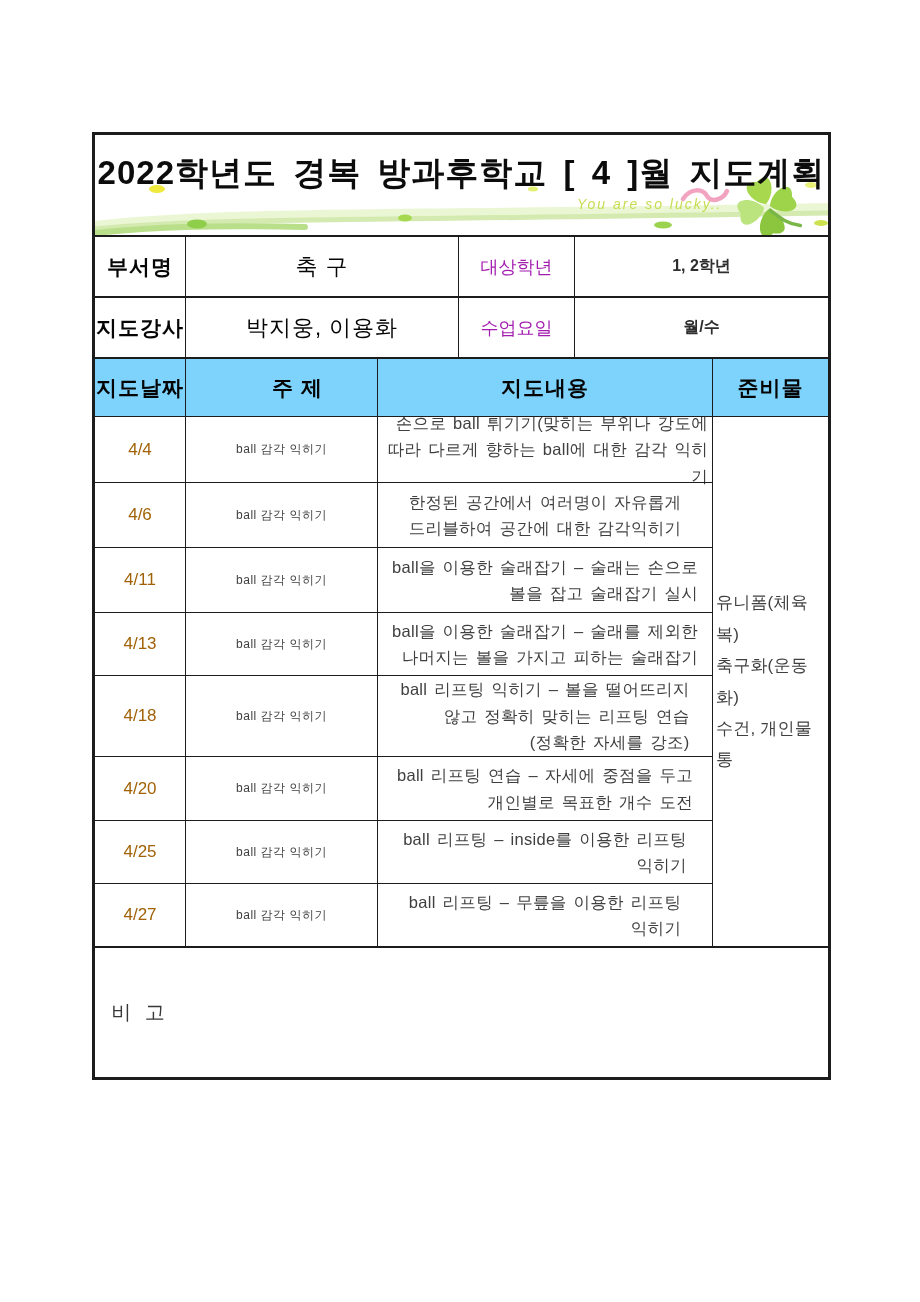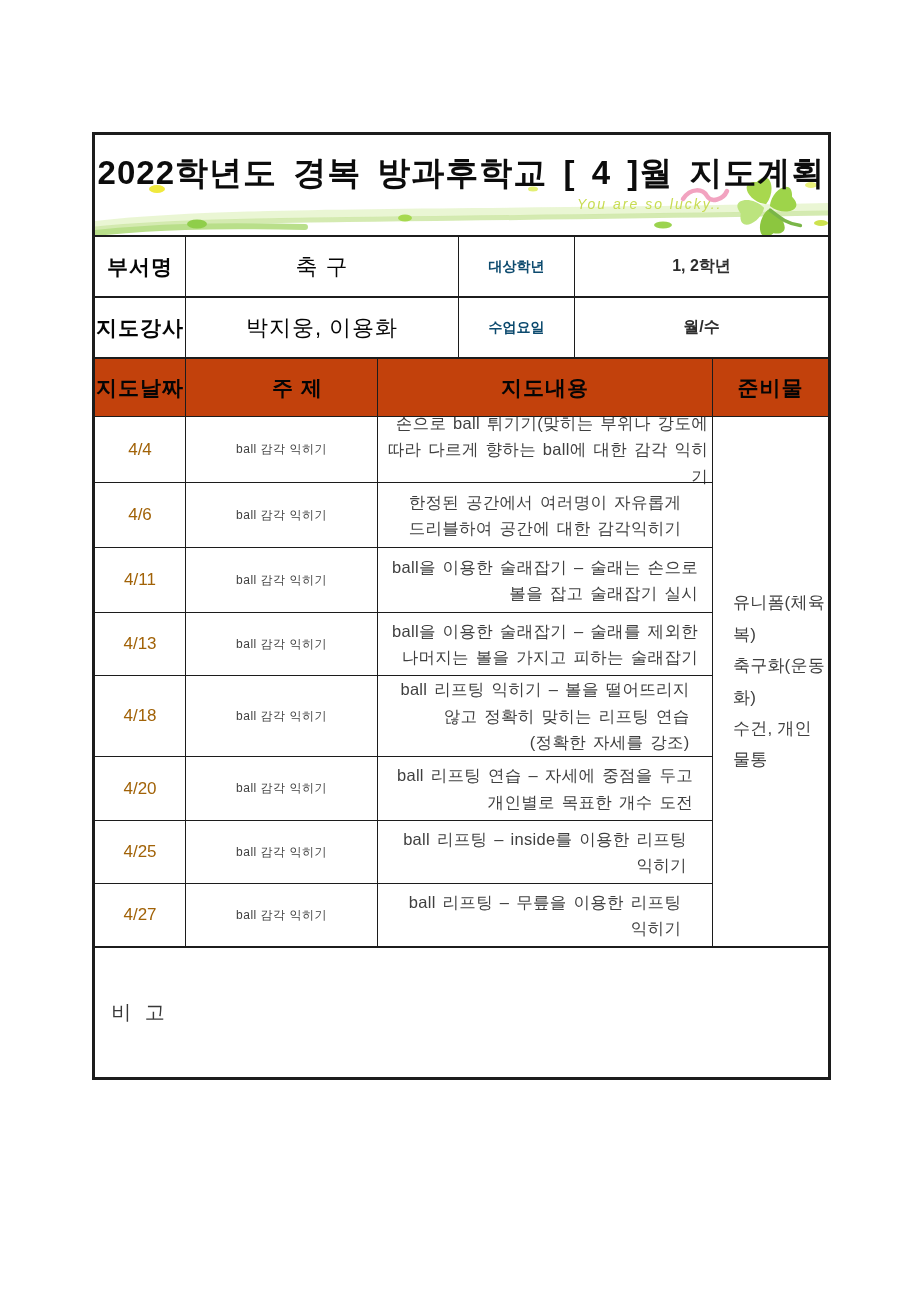--- a/index.html
+++ b/index.html
@@ -22,44 +22,44 @@
     word-spacing:6px; white-space:nowrap;
   }
   .banner-svg { position:absolute; left:0; bottom:0; width:733px; height:58px; }
   
   .row { display:flex; border-top:2px solid #1c1c1c; flex:none; }
   .cell { display:flex; align-items:center; justify-content:center; }
   .bl { border-left:1.5px solid #1c1c1c; }
   .info-row { height:61px; }
   .info-label { width:90px; font-weight:bold; color:#050505; font-size:21px; letter-spacing:1px; }
   .info-v1 { width:273px; font-size:22px; }
-  .info-l2 { width:116px; font-weight:bold; color:#0c4a6e; font-size:14px; }
+  .info-l2 { width:116px; font-weight:normal; color:#a21caf; font-size:18px; }
   .info-v2 { flex:1; font-size:16px; color:#2e2e2e;font-weight:bold; }
   .bold-v { font-weight:normal; color:#050505; letter-spacing:1px; }
   
-  .sched-header { height:59px; background:#c2410c; border-top:2px solid #1c1c1c; }
+  .sched-header { height:59px; background:#7dd3fc; border-top:2px solid #1c1c1c; }
   .hd { font-weight:bold; color:#050505; font-size:21px; letter-spacing:1px; }
   .col-date { width:90px; }
   .col-topic { width:192px;padding-left:32px; }
   .col-content { width:335px; }
   .col-supplies { flex:1; }
   
   .sched-body { display:flex; border-top:1.5px solid #1c1c1c; flex:none; }
   .sched-left { width:617px; display:flex; flex-direction:column; }
   .sched-row { display:flex; border-top:1.5px solid #1c1c1c; flex:none; }
   .sched-row:first-child { border-top:none; }
   .c-date { width:90px; font-size:17px; color:#a16207; }
   .c-topic { width:192px; font-size:12px; letter-spacing:0.5px; }
   .c-content {
     flex:1; font-size:16.5px; line-height:1.6; text-align:right;
     white-space:pre-line; letter-spacing:0.3px; word-spacing:2px; padding:2px 4px;
   }
   .supplies-cell {
     flex:1; border-left:1.5px solid #1c1c1c; display:flex; align-items:center;
-    font-size:17px; line-height:1.85; white-space:pre-line; padding-left:20px;
+    font-size:17px; line-height:1.85; white-space:pre-line; padding-left:3px;
     letter-spacing:0.2px;
   }
   .h65 { height:65px; } .h63 { height:63px; } .h81 { height:81px; } .h64 { height:64px; }
   
   .remark-row { flex:1; border-top:2px solid #1c1c1c; display:flex; }
   .remark-label { width:90px; font-size:20px; letter-spacing:4px; color:#383838; }
   .remark-text { flex:1; font-size:17.5px; letter-spacing:0.5px; word-spacing:3px; }
 </style>
 </head>
 <body>

